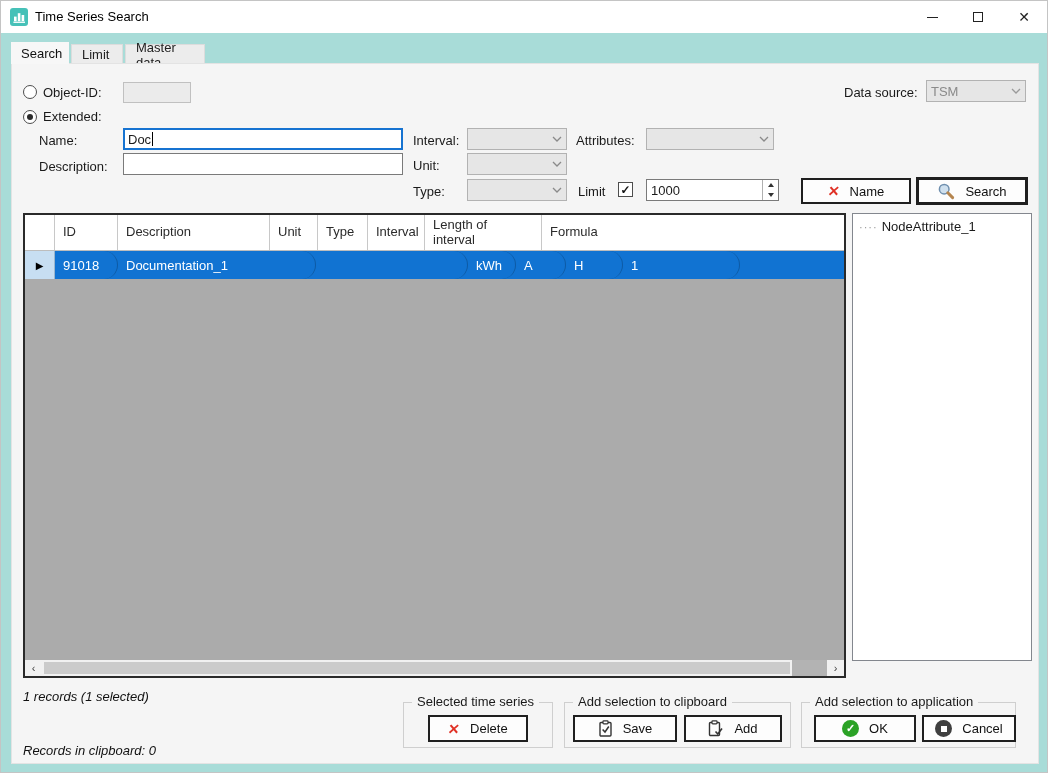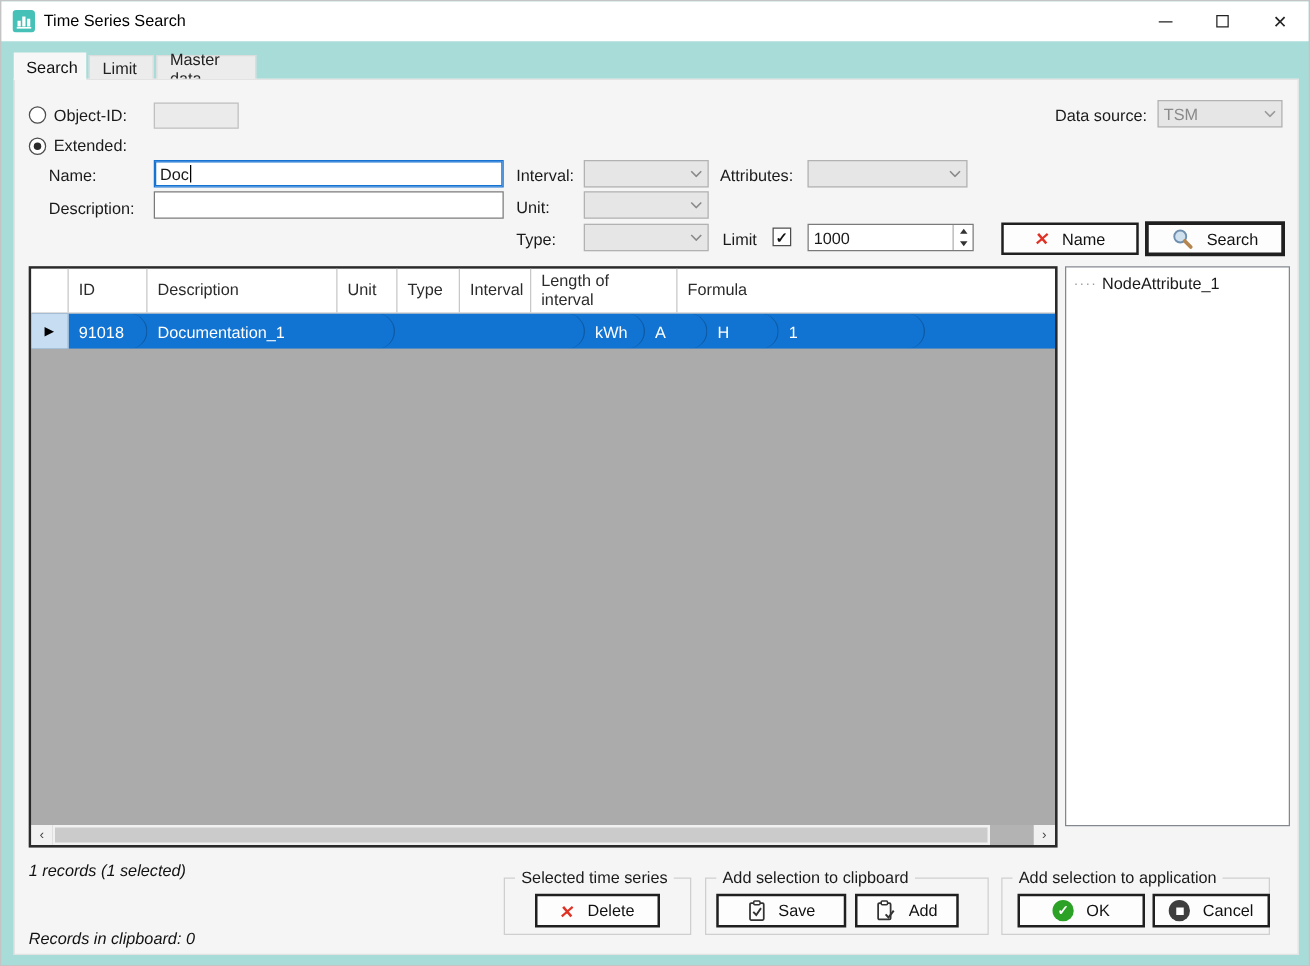--- a/index.html
+++ b/index.html
@@ -270,21 +270,21 @@
   <div class="groupbox" style="left:563px; top:701px; width:227px; height:46px;">
     <span class="group-title">Add selection to clipboard</span>
     <div class="btn" style="left:8px; top:12px; width:104px; height:27px;">
       <svg width="15" height="17" viewBox="0 0 15 17">
         <rect x="2" y="2.5" width="11" height="13.5" rx="1" fill="none" stroke="#333" stroke-width="1.4"></rect>
         <rect x="5" y="0.8" width="5" height="3" rx="0.8" fill="#fff" stroke="#333" stroke-width="1.2"></rect>
         <polyline points="4.6,9.5 7,12 10.8,6.5" fill="none" stroke="#333" stroke-width="1.5"></polyline>
       </svg>
       <span>Save</span>
     </div>
-    <div class="btn" style="left:119px; top:12px; width:83px; height:27px;">
+    <div class="btn" style="left:119px; top:12px; width:98px; height:27px;">
       <svg width="16" height="17" viewBox="0 0 16 17">
         <rect x="1.5" y="2.5" width="10" height="13" rx="1" fill="none" stroke="#333" stroke-width="1.4"></rect>
         <rect x="4" y="0.8" width="5" height="3" rx="0.8" fill="#fff" stroke="#333" stroke-width="1.2"></rect>
         <polyline points="7.5,11.5 9.8,14 14,8.5" fill="none" stroke="#333" stroke-width="1.6"></polyline>
       </svg>
       <span>Add</span>
     </div>
   </div>
 
   <div class="groupbox" style="left:800px; top:701px; width:215px; height:46px;">

